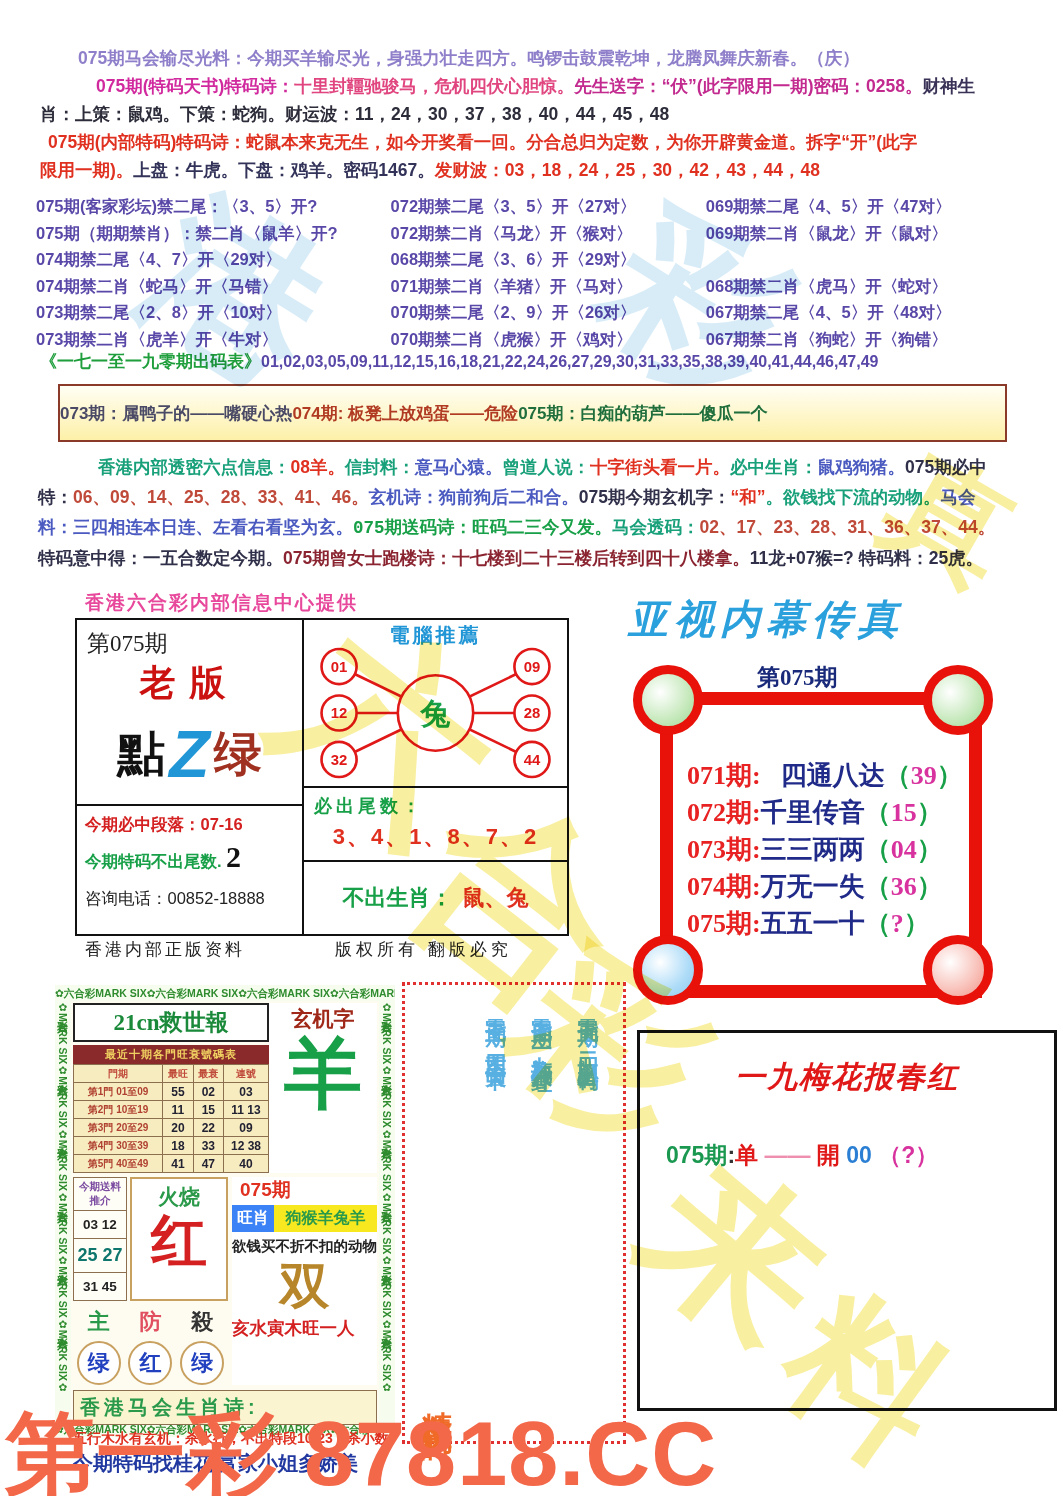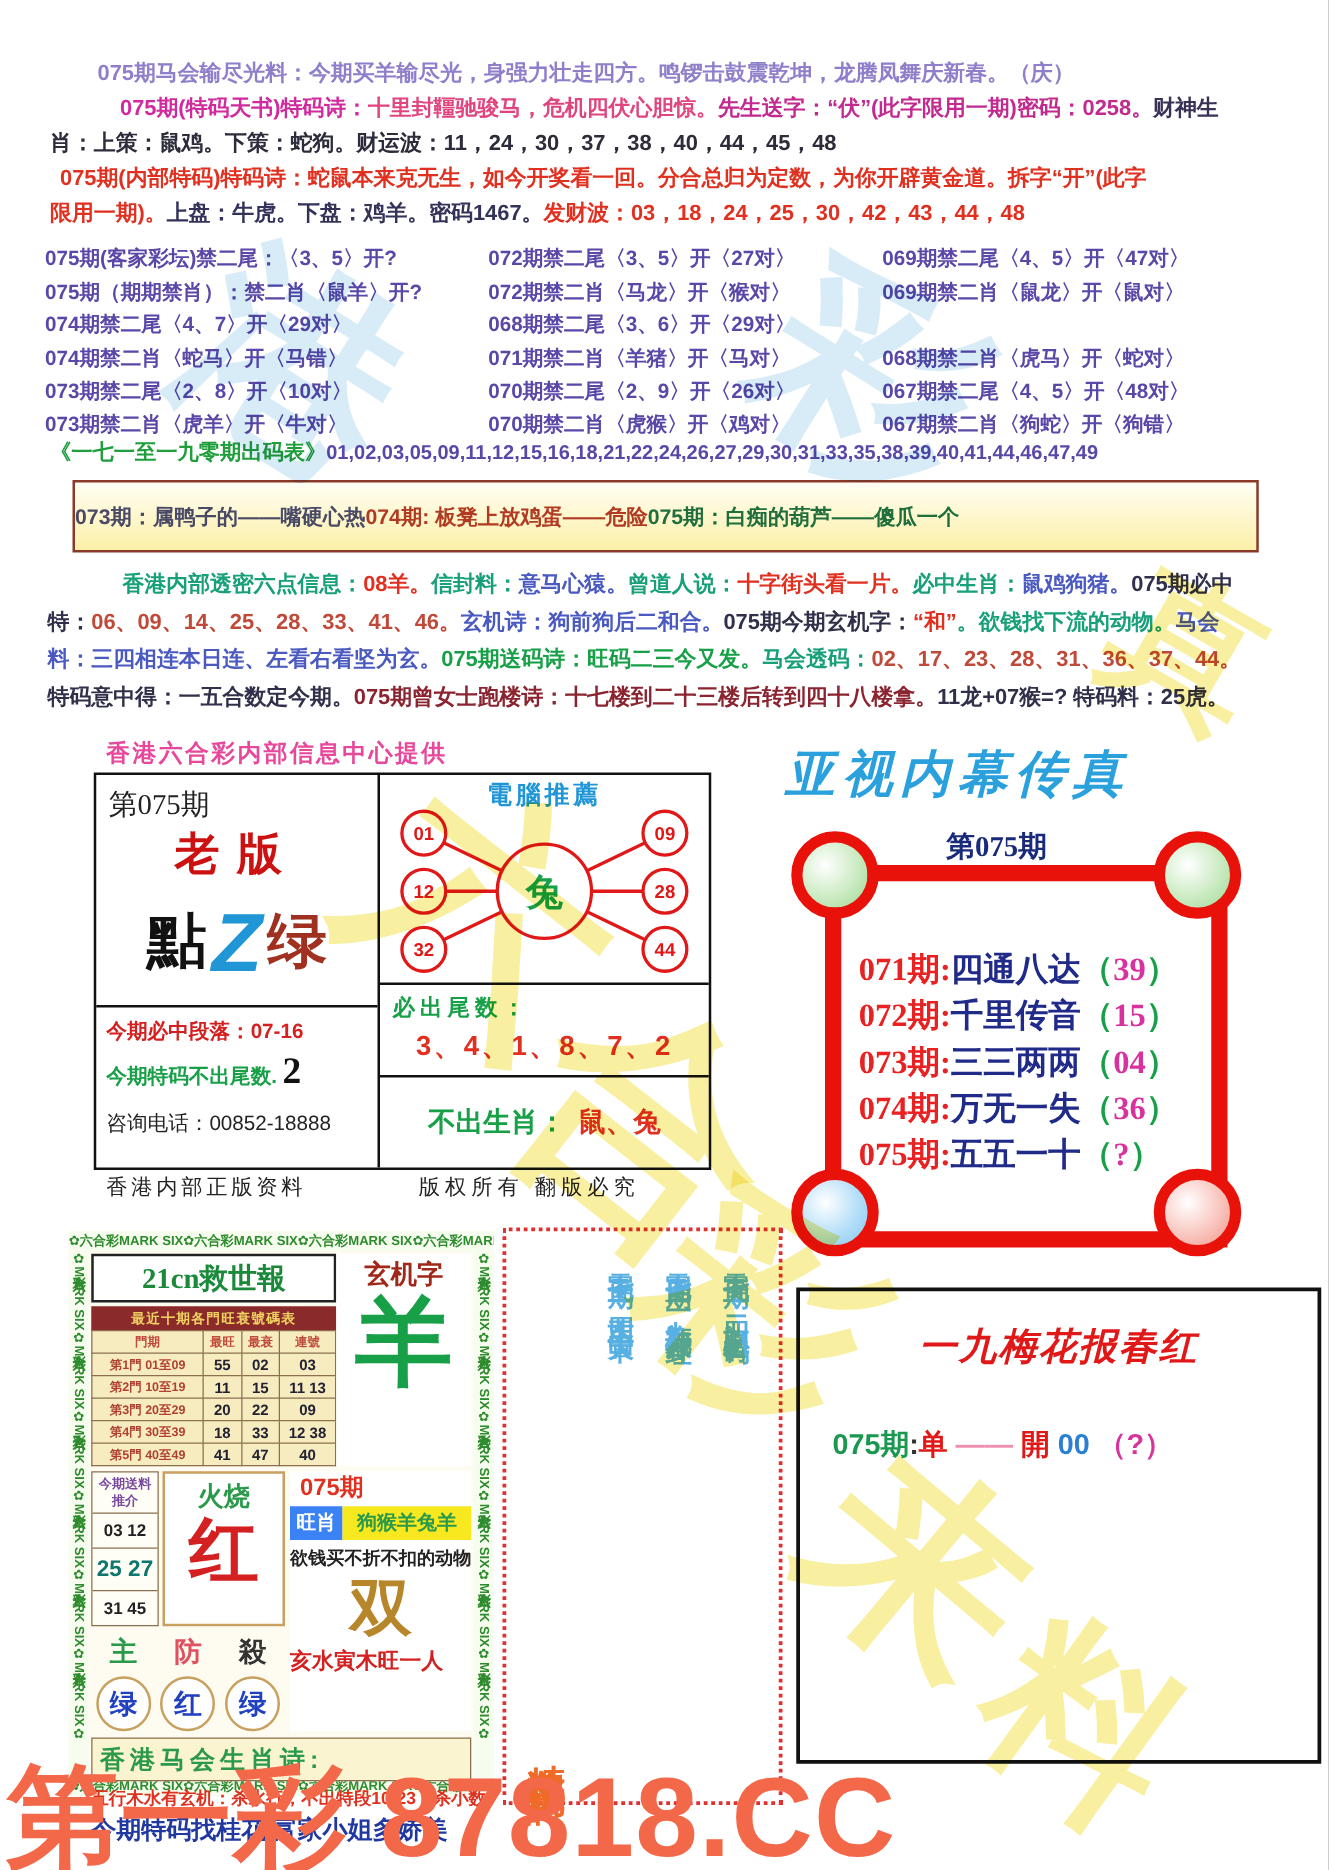--- a/index.html
+++ b/index.html
@@ -126,21 +126,21 @@
 
   <div id="idiombox" class="abs" style="left:58px;top:384px;width:945px;height:54px;">
     <span class="idiom" style="color: rgb(74, 74, 102);">073期：属鸭子的——嘴硬心热</span>
     <span class="idiom" style="color: rgb(176, 58, 34);">074期: 板凳上放鸡蛋——危险</span>
     <span class="idiom" style="color: rgb(31, 110, 60);">075期：白痴的葫芦——傻瓜一个</span>
   </div>
 
   <div class="abs" style="left:38px;top:452px;width:1000px;">
     <div class="iline" style="text-indent:60px;"><span style="color: rgb(24, 160, 122);">香港内部透密六点信息：</span><span style="color: rgb(224, 48, 32);">08羊。</span><span style="color: rgb(24, 160, 122);">信封料：</span><span style="color: rgb(74, 90, 192);">意马心猿。</span><span style="color: rgb(24, 160, 122);">曾道人说：</span><span style="color: rgb(224, 48, 32);">十字街头看一片。</span><span style="color: rgb(24, 160, 122);">必中生肖：</span><span style="color: rgb(74, 90, 192);">鼠鸡狗猪。</span><span style="color: rgb(48, 48, 74);">075期必中</span></div>
     <div class="iline"><span style="color: rgb(48, 48, 74);">特：</span><span style="color: rgb(192, 74, 58);">06、09、14、25、28、33、41、46。</span><span style="color: rgb(74, 90, 192);">玄机诗：狗前狗后二和合。</span><span style="color: rgb(48, 48, 74);">075期今期玄机字：</span><span style="color: rgb(224, 48, 32);">“和”</span><span style="color: rgb(24, 160, 122);">。欲钱找下流的动物。</span><span style="color: rgb(74, 90, 192);">马会</span></div>
-    <div class="iline"><span style="color: rgb(74, 90, 192);">料：三四相连本日连、左看右看坚为玄。</span><span style="color: rgb(24, 160, 72);">075期送码诗：旺码二三今又发。</span><span style="color: rgb(24, 160, 122);">马会透码：</span><span style="color: rgb(192, 74, 58);">02、17、23、28、31、36、37、44。</span></div>
+    <div class="iline"><span style="color: rgb(74, 90, 192);">料：三四相连本日连、左看右看坚为玄。</span><span style="color: rgb(24, 160, 72); font-family: Liberation Mono, monospace;">075期送码诗：旺码二三今又发。</span><span style="color: rgb(24, 160, 122);">马会透码：</span><span style="color: rgb(192, 74, 58);">02、17、23、28、31、36、37、44。</span></div>
     <div class="iline"><span style="color: rgb(48, 48, 74);">特码意中得：一五合数定今期。</span><span style="color: rgb(138, 36, 48);">075期曾女士跑楼诗：十七楼到二十三楼后转到四十八楼拿。</span><span style="color: rgb(48, 48, 74);">11龙+07猴=? 特码料：25虎。</span></div>
   </div>
 
   <div class="abs b" style="left:85px;top:590px;font-size:19px;color:#e8489b;letter-spacing:2px;">香港六合彩内部信息中心提供</div>
 
   <div id="bigbox" class="abs" style="left:75px;top:618px;width:490px;height:314px;">
     <div id="bb-left">
       <div class="serif" style="margin:8px 0 0 10px;font-size:23px;color:#222;">第075期</div>
       <div class="serif b" style="text-align:center;font-size:36px;color:#cc1111;letter-spacing:14px;margin-top:0;">老版</div>
       <div style="display:flex;align-items:center;justify-content:center;height:92px;line-height:1;">
@@ -199,21 +199,21 @@
     </div>
   </div>
   <div class="abs" style="left:85px;top:938px;font-size:17px;color:#222;letter-spacing:3px;">香港内部正版资料</div>
   <div class="abs" style="left:335px;top:938px;font-size:17px;color:#222;letter-spacing:4px;">版权所有  翻版必究</div>
 
   <div class="abs b serif" style="left:628px;top:592px;font-size:40px;color:#2aa0dc;font-style:italic;letter-spacing:6px;">亚视内幕传真</div>
   <div class="abs b serif" style="left:757px;top:662px;font-size:23px;color:#1a2a7a;">第075期</div>
   <div id="atvframe" class="abs" style="left:660px;top:692px;width:296px;height:280px;">
     <div style="padding:52px 0 0 14px;">
       <div class="atvrow">
-        <span style="color:#e82222;">071期:</span><span style="color:#202a88;">四通八达</span><span style="color:#18a048;">（</span><span style="color:#d8329e;">39</span><span style="color:#18a048;">）</span>
+        <span style="color:#e82222;">071期:</span><span style="color:#202a88;margin-left:20px;">四通八达</span><span style="color:#18a048;">（</span><span style="color:#d8329e;">39</span><span style="color:#18a048;">）</span>
       </div>
       <div class="atvrow">
         <span style="color:#e82222;">072期:</span><span style="color:#202a88;">千里传音</span><span style="color:#18a048;">（</span><span style="color:#d8329e;">15</span><span style="color:#18a048;">）</span>
       </div>
       <div class="atvrow">
         <span style="color:#e82222;">073期:</span><span style="color:#202a88;">三三两两</span><span style="color:#18a048;">（</span><span style="color:#d8329e;">04</span><span style="color:#18a048;">）</span>
       </div>
       <div class="atvrow">
         <span style="color:#e82222;">074期:</span><span style="color:#202a88;">万无一失</span><span style="color:#18a048;">（</span><span style="color:#d8329e;">36</span><span style="color:#18a048;">）</span>
       </div>

